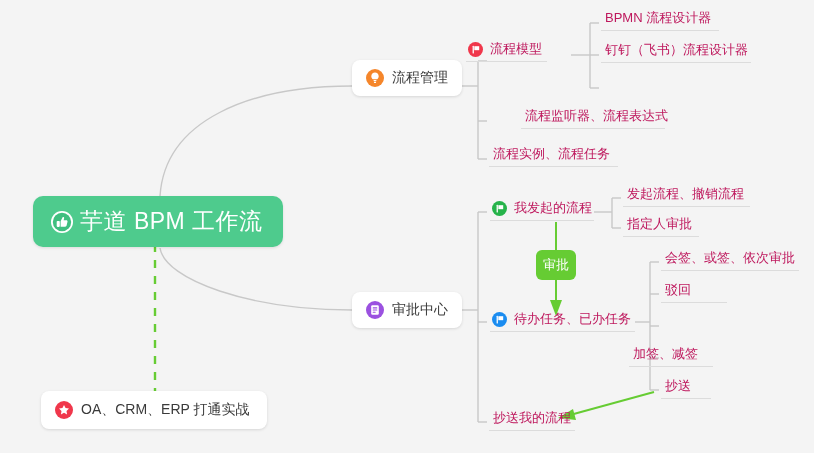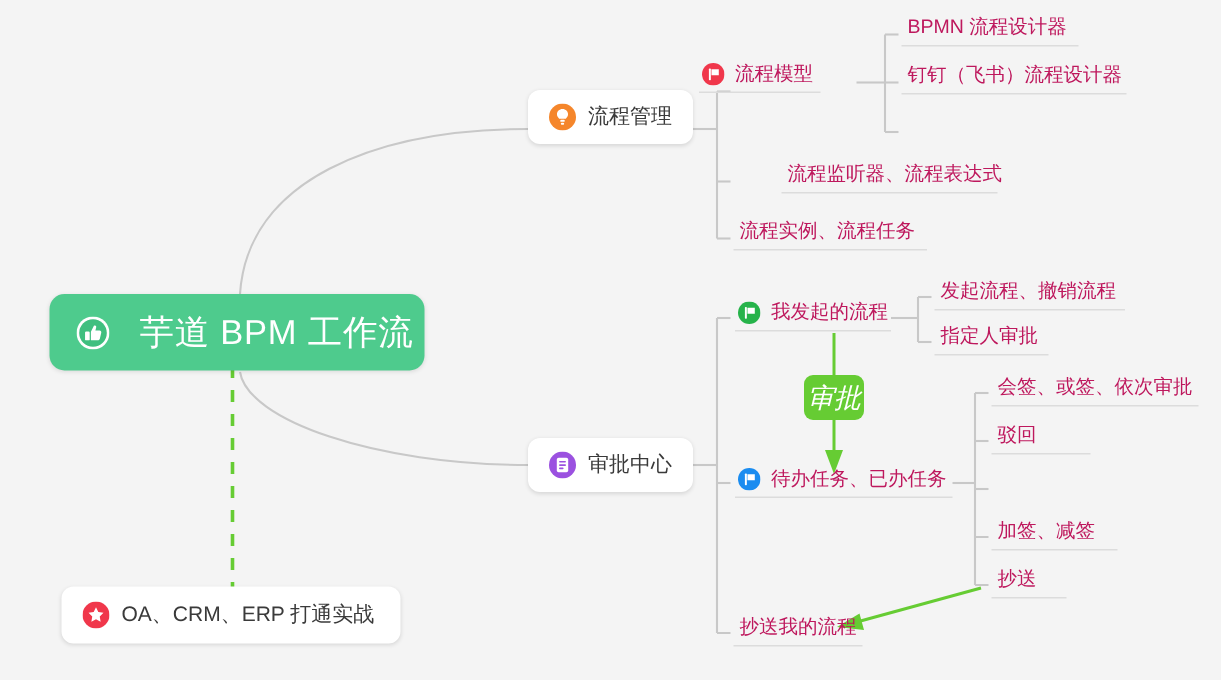--- a/index.html
+++ b/index.html
@@ -9,21 +9,21 @@
     font-family:"Liberation Sans","DejaVu Sans",sans-serif;
     overflow:hidden;
     position:relative;
   }
   #canvas{position:absolute;inset:0;width:814px;height:453px;}
   #edges{position:absolute;left:0;top:0;width:814px;height:453px;pointer-events:none;}
 
   
   .root-node{
     position:absolute;
-    display:flex;align-items:center;gap:20px;
+    display:flex;align-items:center;gap:7px;
     background:#4ecb8d;
     border-radius:10px;
     padding:0 18px;
     box-sizing:border-box;
     box-shadow:0 1px 3px rgba(0,0,0,.10);
   }
   .root-label{
     color:#ffffff;
     font-size:23px;
     letter-spacing:.5px;
@@ -69,23 +69,22 @@
   
   .tag-node{
     position:absolute;
     display:flex;align-items:center;justify-content:center;
     background:#66cc33;
     border-radius:6px;
     box-sizing:border-box;
   }
   .tag-label{
     color:#ffffff;
-    font-size:18px;
-    white-space:nowrap;
-    font-style:italic;
+    font-size:13px;
+    white-space:nowrap;
   }
 </style>
 </head>
 <body>
 
 <div id="canvas">
 
   <svg id="edges" viewBox="0 0 814 453" xmlns="http://www.w3.org/2000/svg">
     <g fill="none" stroke="#c8c8c8" stroke-width="1.4">
 
@@ -245,21 +244,21 @@
 
   <div class="ul-node plain" style="left:661px;top:249px;width:138px;height:22px;">
     <span class="ul-label">会签、或签、依次审批</span>
   </div>
 
   <div class="ul-node plain" style="left:661px;top:281px;width:66px;height:22px;">
     <span class="ul-label">驳回</span>
   </div>
 
 
-  <div class="ul-node plain" style="left:661px;top:345px;width:84px;height:22px;">
+  <div class="ul-node plain" style="left:629px;top:345px;width:84px;height:22px;">
     <span class="ul-label">加签、减签</span>
   </div>
 
   <div class="ul-node plain" style="left:661px;top:377px;width:50px;height:22px;">
     <span class="ul-label">抄送</span>
   </div>
 
   <div class="ul-node plain" style="left:489px;top:409px;width:86px;height:22px;">
     <span class="ul-label">抄送我的流程</span>
   </div>

